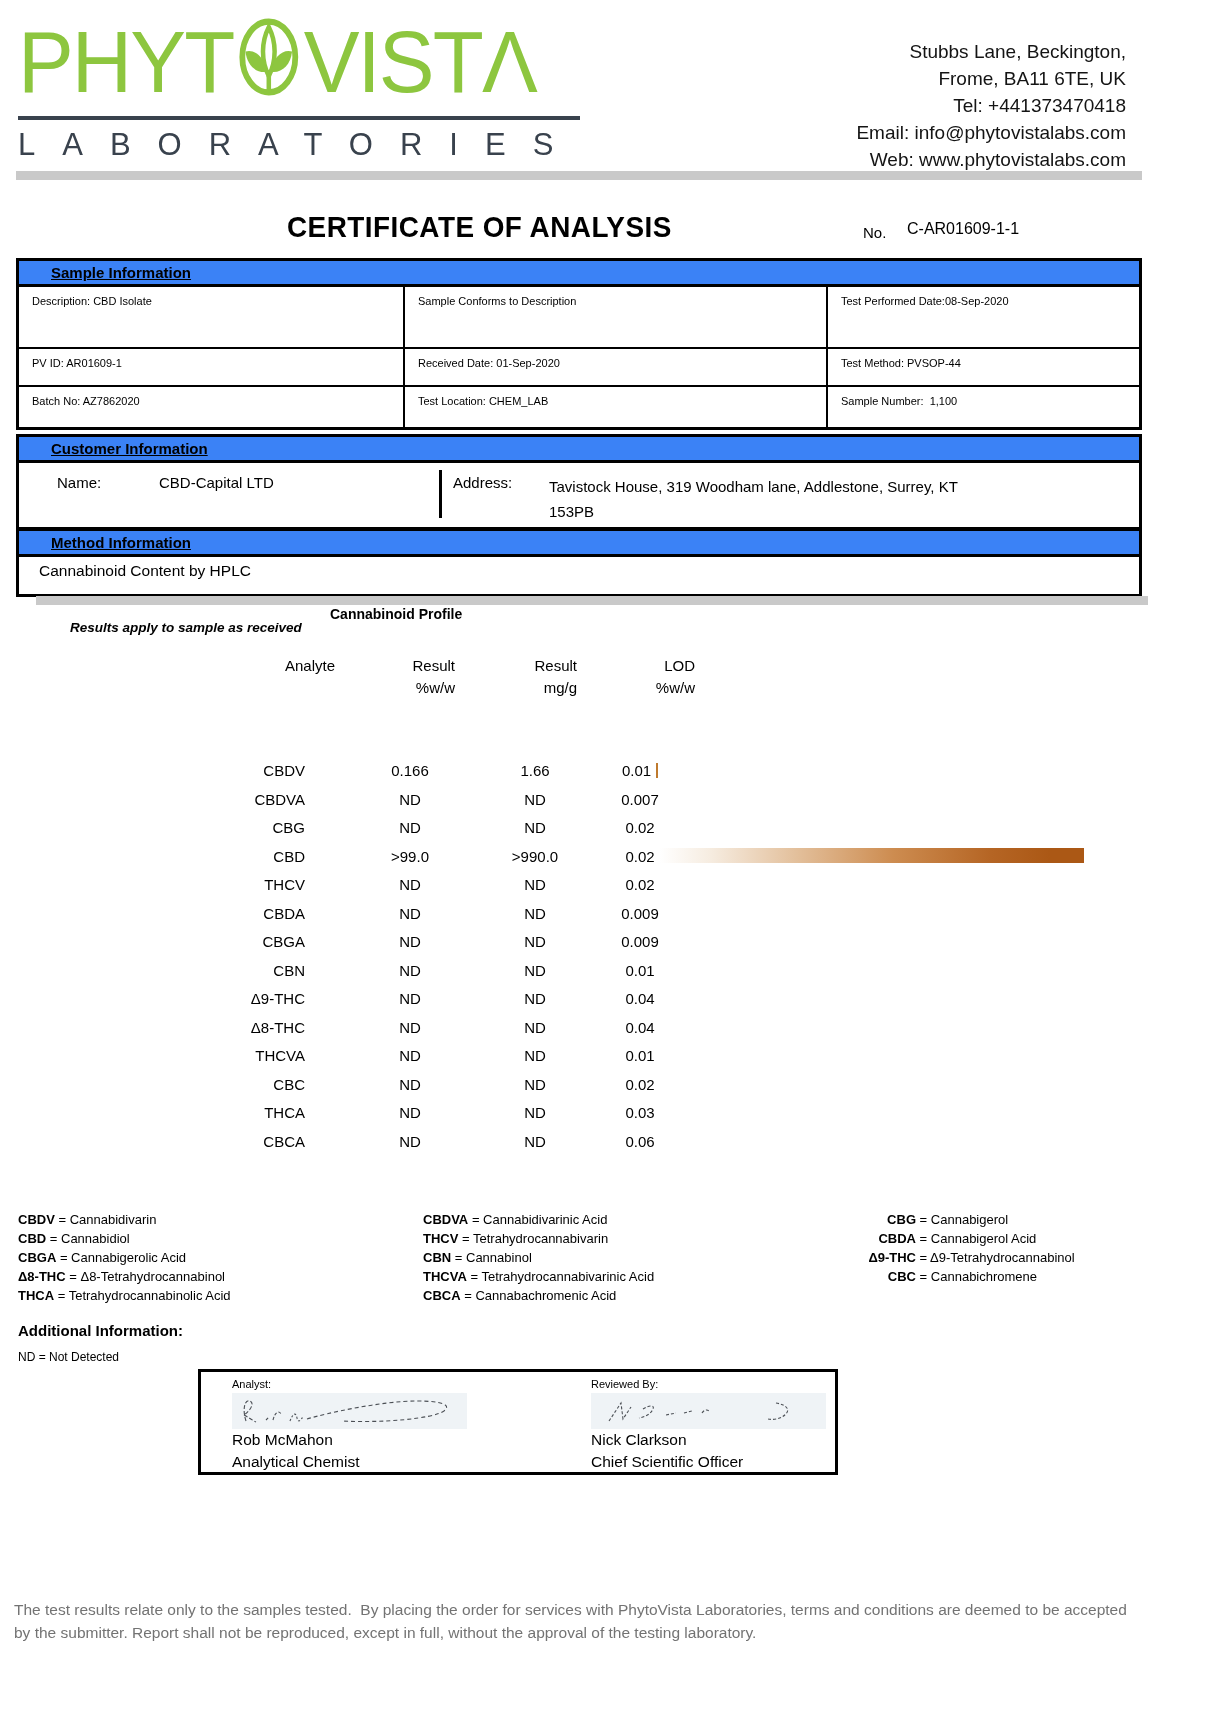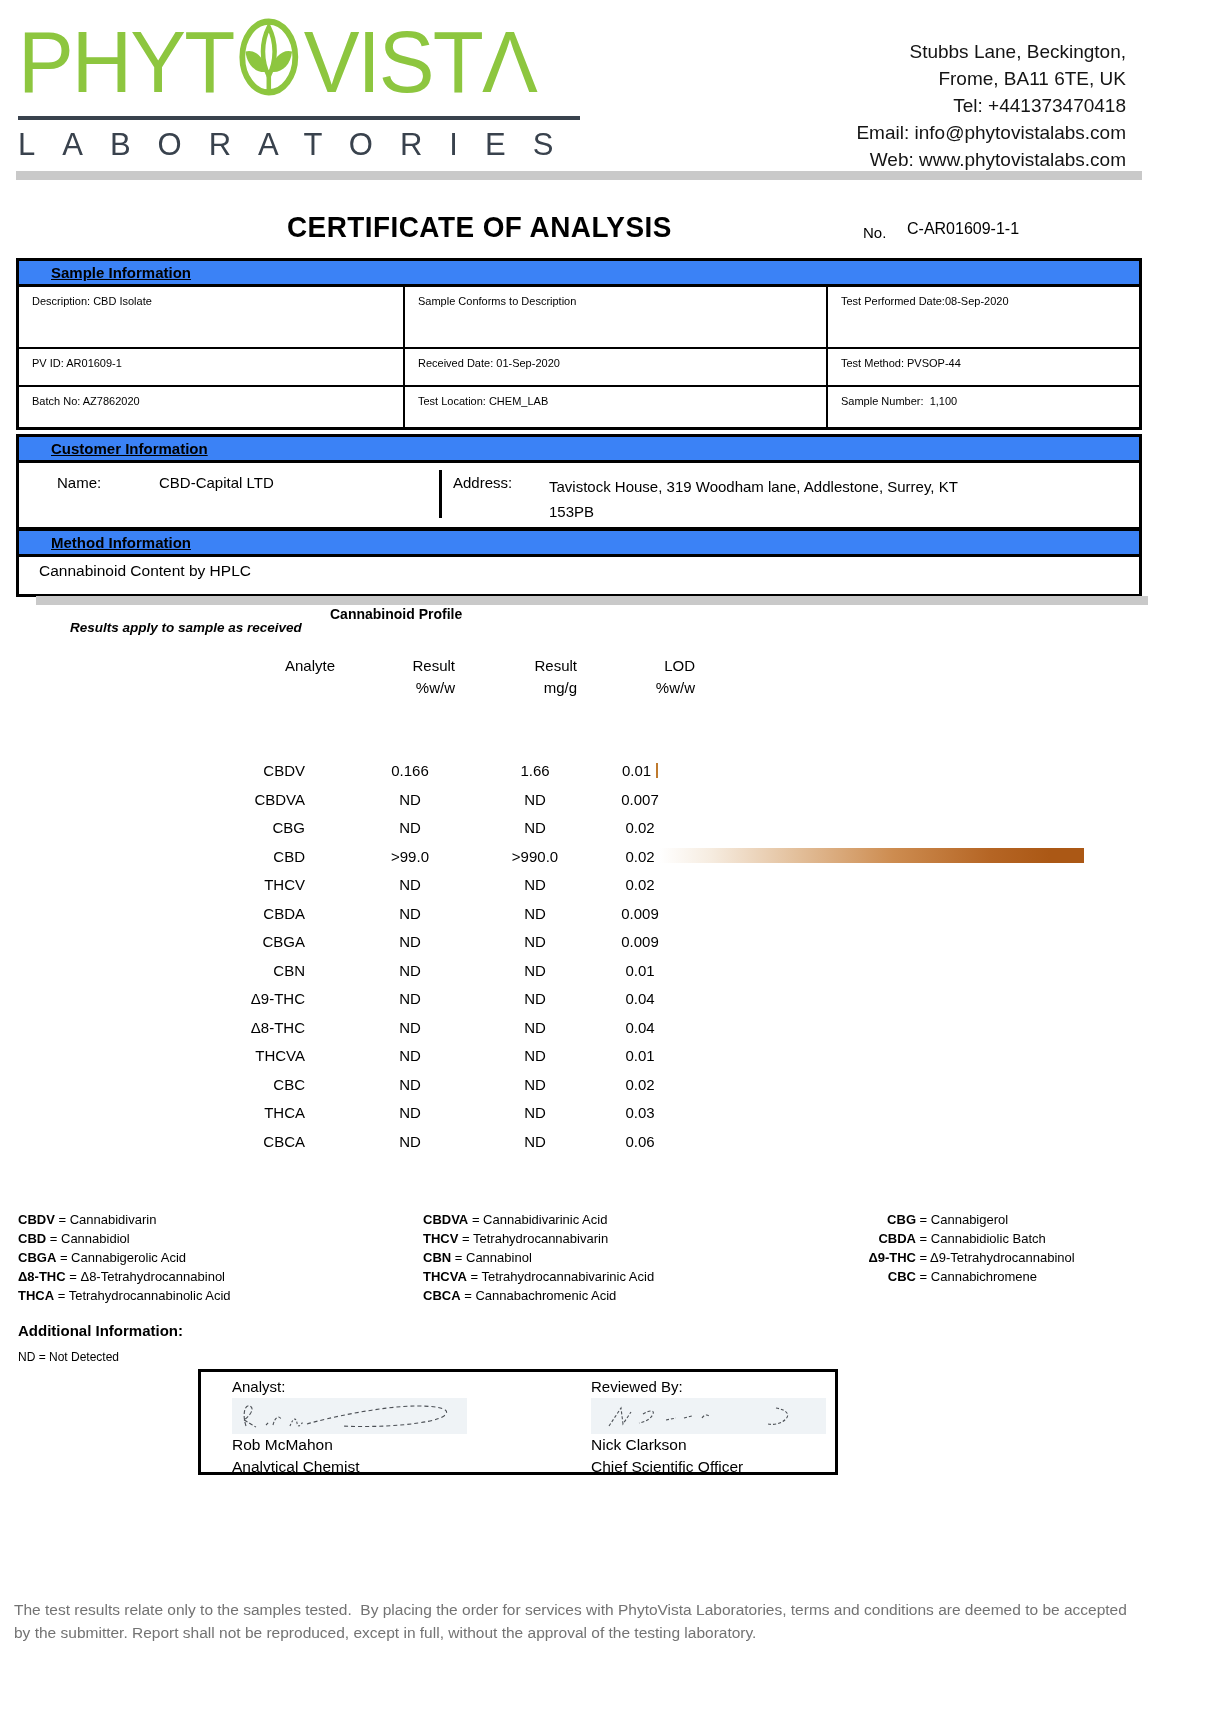--- a/index.html
+++ b/index.html
@@ -94,21 +94,21 @@
 
   .additional-h { position:absolute; left:18px; top:1322px; font-size:15px; font-weight:bold; }
   .additional-note { position:absolute; left:18px; top:1350px; font-size:12px; }
 
   
   .sign-box { position:absolute; left:198px; top:1369px; width:640px; height:106px;
     border:3px solid #000; }
   .sig-col { position:absolute; top:6px; }
   .sig-col.analyst { left:31px; }
   .sig-col.reviewer { left:390px; }
-  .sig-label { font-size:15px; }
+  .sig-label { font-size:11px; }
   .sig-img { margin-top:3px; width:235px; height:36px; background:#eff3f6; }
   .sig-name { font-size:15.5px; margin-top:2px; }
   .sig-title { font-size:15.5px; margin-top:4px; }
 
   
   .footer { position:absolute; left:14px; top:1598px; width:1120px; font-size:15.5px;
     line-height:23px; color:#737373; white-space:pre-wrap; }
 </style>
 </head>
 <body>
@@ -297,21 +297,21 @@
       </div>
     <div class="legend-col" id="legend-col2">
         <div class="legend-item"><b class="abbr">CBDVA</b><span> = </span><span>Cannabidivarinic Acid</span></div>
         <div class="legend-item"><b class="abbr">THCV</b><span> = </span><span>Tetrahydrocannabivarin</span></div>
         <div class="legend-item"><b class="abbr">CBN</b><span> = </span><span>Cannabinol</span></div>
         <div class="legend-item"><b class="abbr">THCVA</b><span> = </span><span>Tetrahydrocannabivarinic Acid</span></div>
         <div class="legend-item"><b class="abbr">CBCA</b><span> = </span><span>Cannabachromenic Acid</span></div>
       </div>
     <div class="legend-col" id="legend-col3">
         <div class="legend-item"><b class="abbr">CBG</b><span> = </span><span>Cannabigerol</span></div>
-        <div class="legend-item"><b class="abbr">CBDA</b><span> = </span><span>Cannabidiolic Batch</span></div>
+        <div class="legend-item"><b class="abbr">CBDA</b><span> = </span><span>Cannabigerol Acid</span></div>
         <div class="legend-item"><b class="abbr">Δ9-THC</b><span> = </span><span>Δ9-Tetrahydrocannabinol</span></div>
         <div class="legend-item"><b class="abbr">CBC</b><span> = </span><span>Cannabichromene</span></div>
       </div>
   </div>
 
   <div class="additional-h">Additional Information:</div>
   <div class="additional-note">ND = Not Detected</div>
 
   <div class="sign-box">
     <div class="sig-col analyst">

